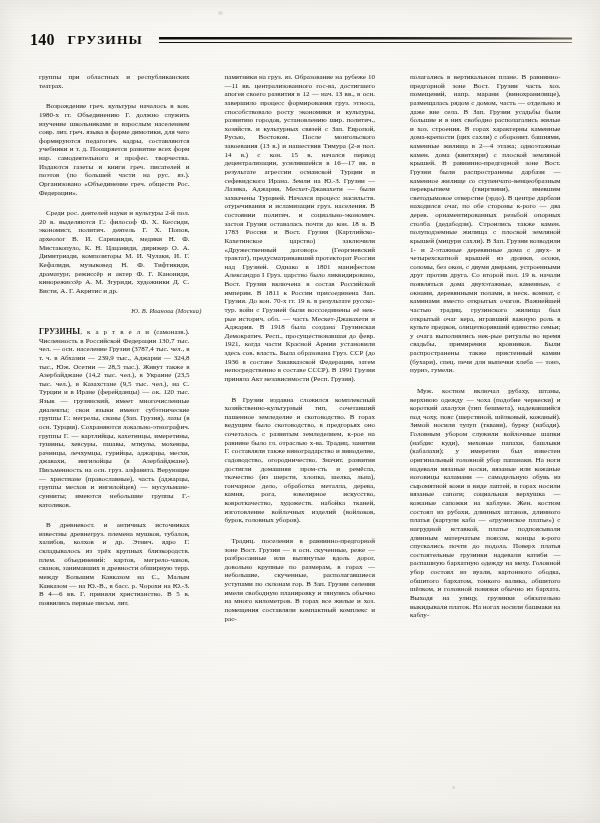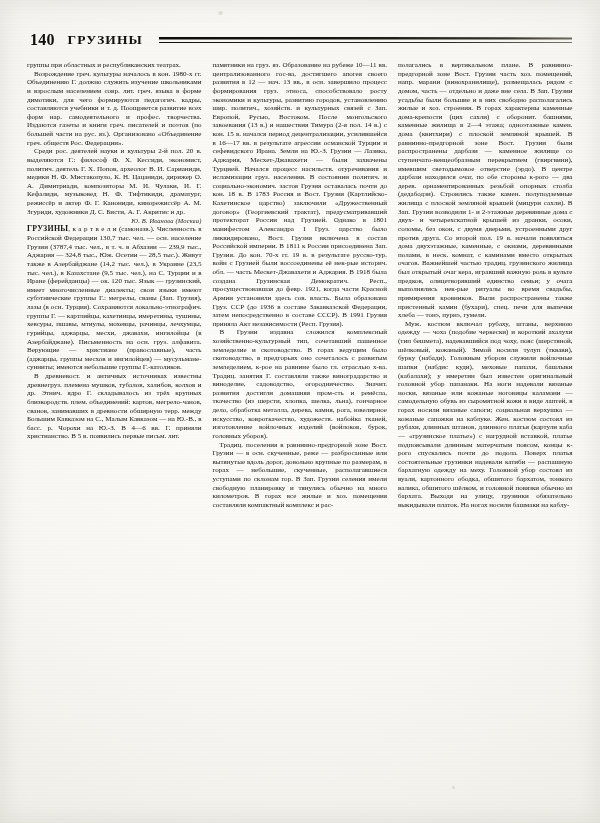--- a/index.html
+++ b/index.html
@@ -99,21 +99,21 @@
   .col {
     width: 174.5px;
     font-size: 7.05px;
     line-height: 8.62px;
     text-align: justify;
     text-justify: inter-word;
     hyphens: manual;
     color: #1a1814;
   }
   .col p {
-    margin: 0;
+    margin: 12px;
     text-indent: 7px;
     -webkit-hyphens: none;
     hyphens: none;
     font-family: Liberation Serif, serif;
   }
   .col p.no-indent { text-indent: 0; }
 
   .entry-headword {
     font-weight: bold;
     font-size: 7.9px;

